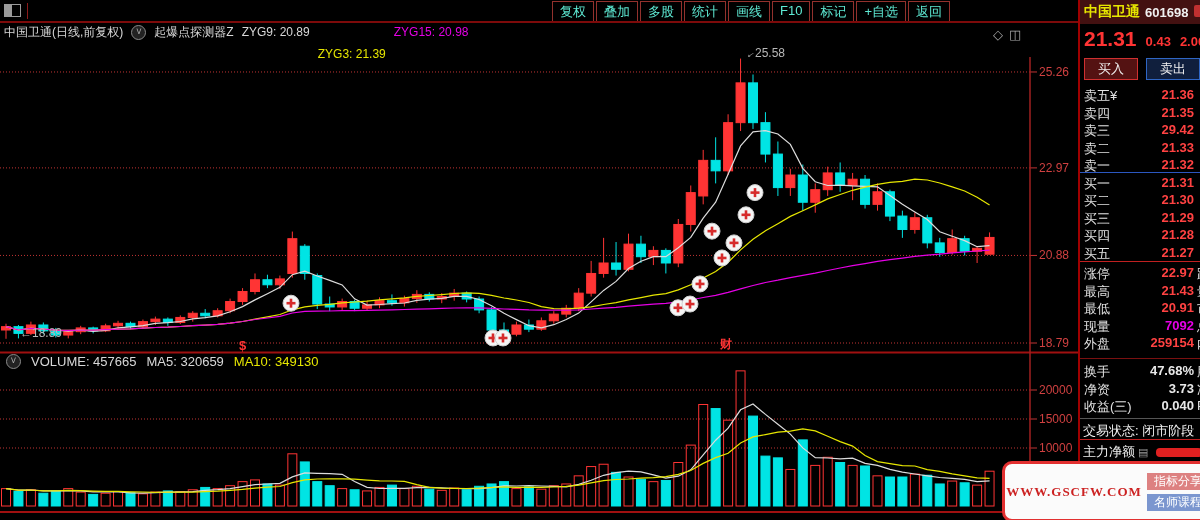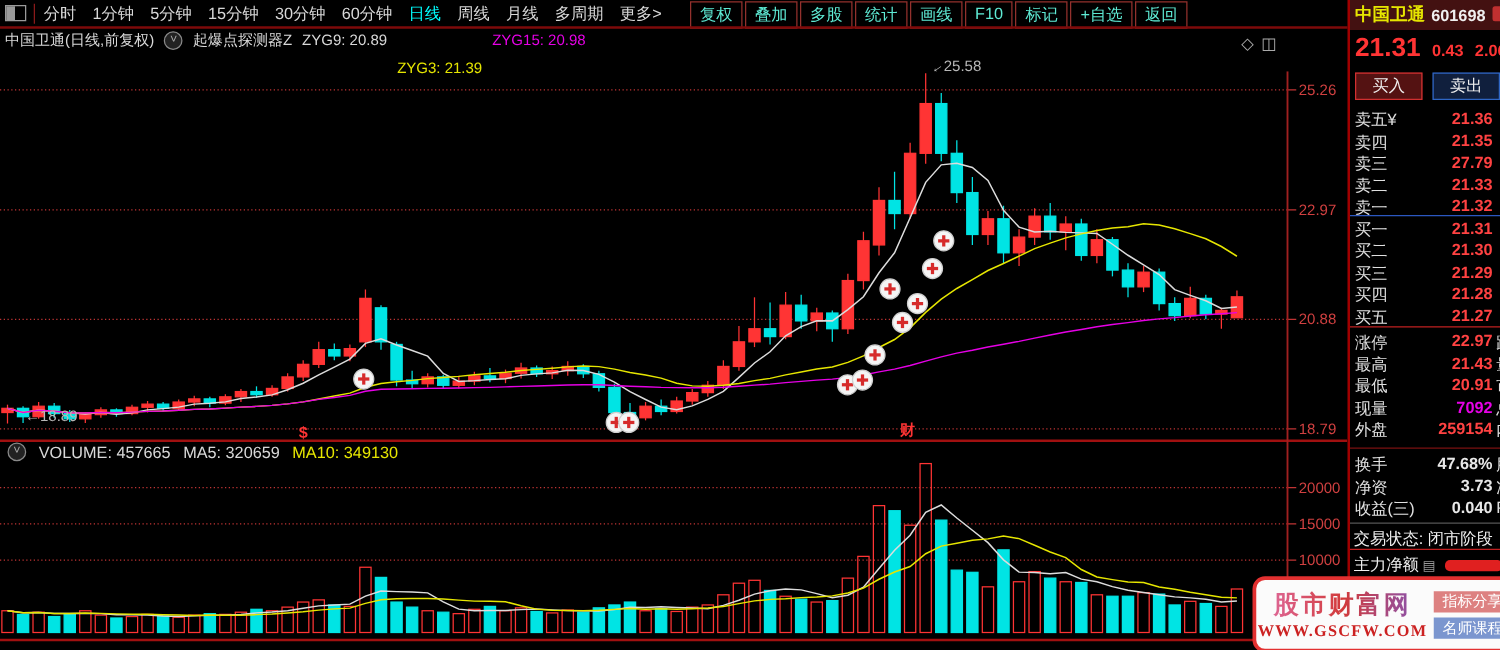--- a/index.html
+++ b/index.html
@@ -72,33 +72,20 @@
 </head>
 <body>
 
 <div id="app">
 
   <div id="topbar">
     <div id="win-icon">
         <div class="half"></div>
       </div>
     <div class="vsep"></div>
-    <div id="menu-items">
-        <span class="menu-item">分时</span>
-        <span class="menu-item">1分钟</span>
-        <span class="menu-item">5分钟</span>
-        <span class="menu-item">15分钟</span>
-        <span class="menu-item">30分钟</span>
-        <span class="menu-item">60分钟</span>
-        <span class="menu-item active">日线</span>
-        <span class="menu-item">周线</span>
-        <span class="menu-item">月线</span>
-        <span class="menu-item">多周期</span>
-        <span class="menu-item">更多&gt;</span>
-      </div>
     <div id="menu-buttons">
         <span class="menu-btn">复权</span>
         <span class="menu-btn">叠加</span>
         <span class="menu-btn">多股</span>
         <span class="menu-btn">统计</span>
         <span class="menu-btn">画线</span>
         <span class="menu-btn">F10</span>
         <span class="menu-btn">标记</span>
         <span class="menu-btn">+自选</span>
         <span class="menu-btn">返回</span>
@@ -453,21 +440,21 @@
         <div class="lrow" style="top: 87px;">
           <span class="ll">卖五¥</span>
           <span class="lp">21.36</span>
         </div>
         <div class="lrow" style="top: 104.5px;">
           <span class="ll">卖四</span>
           <span class="lp">21.35</span>
         </div>
         <div class="lrow" style="top: 122px;">
           <span class="ll">卖三</span>
-          <span class="lp">27.79</span>
+          <span class="lp">29.42</span>
         </div>
         <div class="lrow" style="top: 139.5px;">
           <span class="ll">卖二</span>
           <span class="lp">21.33</span>
         </div>
         <div class="lrow" style="top: 157px;">
           <span class="ll">卖一</span>
           <span class="lp">21.32</span>
         </div>
         <div class="lrow" style="top: 174.5px;">
@@ -541,21 +528,20 @@
     </div>
   <div class="hsep" style="top: 172px; background: rgb(43, 87, 192);"></div>
       <div class="hsep" style="top: 261px; background: rgb(192, 32, 32);"></div>
       <div class="hsep" style="top: 358px; background: rgb(122, 16, 16);"></div>
       <div class="hsep" style="top: 418px; background: rgb(85, 85, 85);"></div>
       <div class="hsep" style="top: 439px; background: rgb(192, 32, 32);"></div>
     </div>
 
   <div id="logo-box">
     <div id="logo-left">
-      <div id="logo-name">股市财富网</div>
       <div id="logo-url">WWW.GSCFW.COM</div>
     </div>
     <div id="logo-tags">
       <div id="tag1" class="logo-tag">指标分享</div>
       <div id="tag2" class="logo-tag">名师课程</div>
     </div>
   </div>
 
 </div>
 

